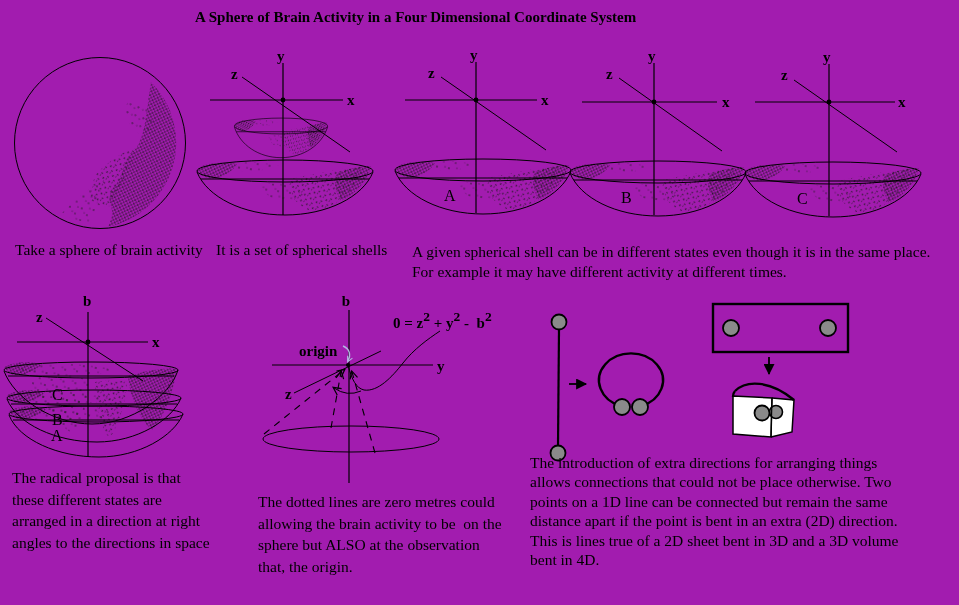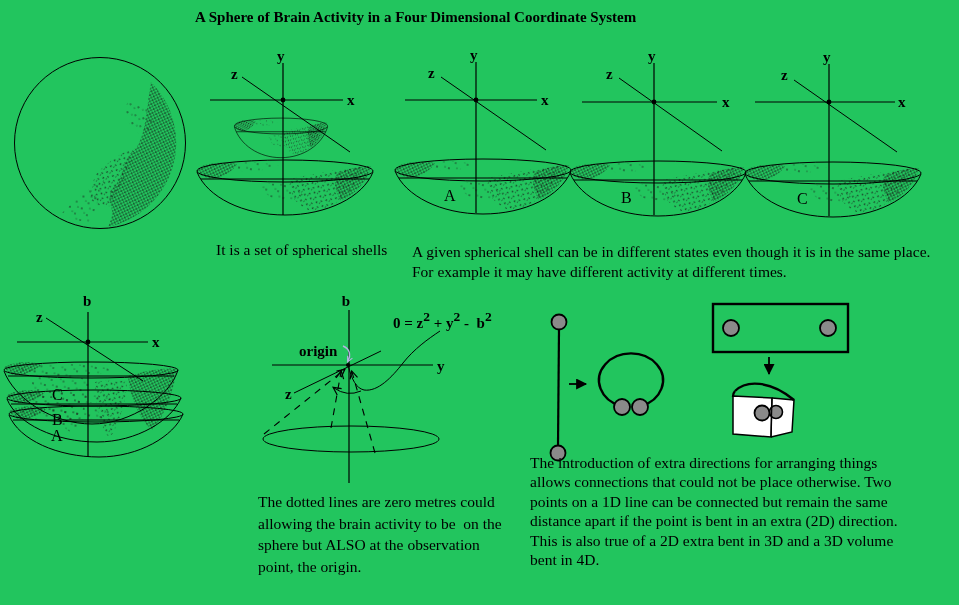--- a/index.html
+++ b/index.html
@@ -1,17 +1,17 @@
 <!DOCTYPE html>
 <html><head>
 <meta charset="utf-8">
 <style>
   html,body{margin:0;padding:0;background:#ffffff;width:959px;height:605px;overflow:hidden;
     font-family:"Liberation Serif", serif; color:#000;}
-  .stage{position:relative;width:959px;height:605px;background:#22c55e;}
+  .stage{position:relative;width:959px;height:605px;background:#a21caf;}
   svg{position:absolute;left:0;top:0;}
   .title{position:absolute;left:195px;top:9px;width:470px;font-weight:bold;font-size:15px;white-space:pre;}
   .cap{position:absolute;font-size:15.5px;line-height:20px;}
   .cl{white-space:pre;}
   svg text{font-family:"Liberation Serif", serif;}
   .axlab{font-size:15px;font-weight:bold;}
   .shlab{font-size:16px;}
   .orglab{font-size:15px;font-weight:bold;}
   .eq{font-size:15px;font-weight:bold;white-space:pre;}
   .eq .sup{font-size:13.5px;}
@@ -192,35 +192,44 @@
       <path d="M772,398 L794,400 L792,432 L771,437" fill="#ffffff" stroke="#000" stroke-width="1.5"></path>
       <path d="M733,396 L772,398 L771,437 L733,434 Z" fill="#ffffff" stroke="#000" stroke-width="1.5"></path>
       <path d="M735,391 C746,380 770,380 794,400" fill="none" stroke="#000" stroke-width="2.4"></path>
       <path d="M735,391 C733,393 733,395 733,397" fill="none" stroke="#000" stroke-width="2.4"></path>
       <circle cx="776" cy="412" r="6.5" fill="#8a8a8a" stroke="#000" stroke-width="1.6"></circle>
       <circle cx="762" cy="413" r="7.5" fill="#8a8a8a" stroke="#000" stroke-width="1.8"></circle>
       <line x1="772" y1="398" x2="771" y2="437" stroke="#000" stroke-width="1.2"></line>
     </g>
   </svg>
 
+  <div class="cap" style="left:15px;top:240px;">
+    <div class="cl">Take a sphere of brain activity</div>
+  </div>
   <div class="cap" style="left:412px;top:242px;">
     <div class="cl">A given spherical shell can be in different states even though it is in the same place.</div>
     <div class="cl">For example it may have different activity at different times.</div>
   </div>
   <div class="cap" style="left:216px;top:240px;">
     <div class="cl">It is a set of spherical shells</div>
+  </div>
+  <div class="cap" style="left:12px;top:467px;line-height:21.5px;">
+    <div class="cl">The radical proposal is that</div>
+    <div class="cl">these different states are</div>
+    <div class="cl">arranged in a direction at right</div>
+    <div class="cl">angles to the directions in space</div>
   </div>
   <div class="cap" style="left:258px;top:491px;line-height:21.5px;">
     <div class="cl">The dotted lines are zero metres could</div>
     <div class="cl">allowing the brain activity to be  on the</div>
     <div class="cl">sphere but ALSO at the observation</div>
-    <div class="cl">point, the origin.</div>
+    <div class="cl">that, the origin.</div>
   </div>
   <div class="cap" style="left:530px;top:453px;line-height:19.4px;">
     <div class="cl">The introduction of extra directions for arranging things</div>
     <div class="cl">allows connections that could not be place otherwise. Two</div>
     <div class="cl">points on a 1D line can be connected but remain the same</div>
     <div class="cl">distance apart if the point is bent in an extra (2D) direction.</div>
-    <div class="cl">This is also true of a 2D extra bent in 3D and a 3D volume</div>
+    <div class="cl">This is lines true of a 2D sheet bent in 3D and a 3D volume</div>
     <div class="cl">bent in 4D.</div>
   </div>
 
 </div>
 
 </body></html>

